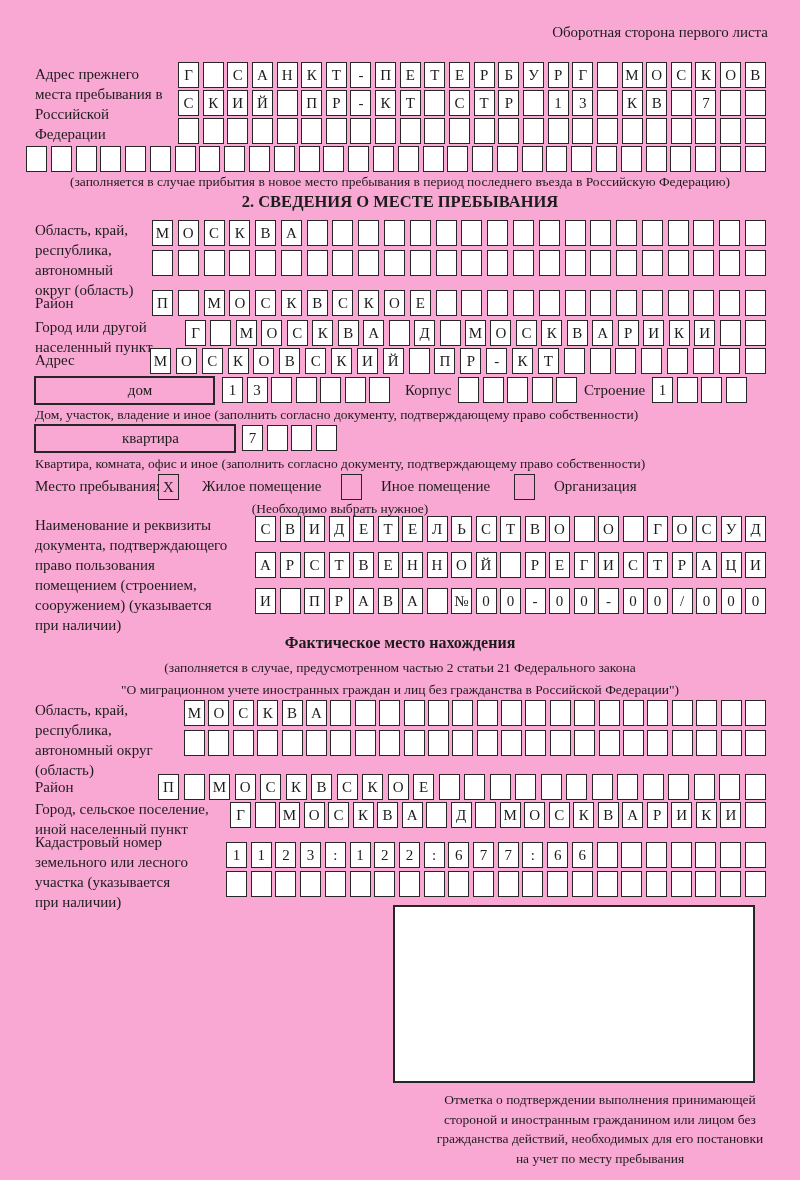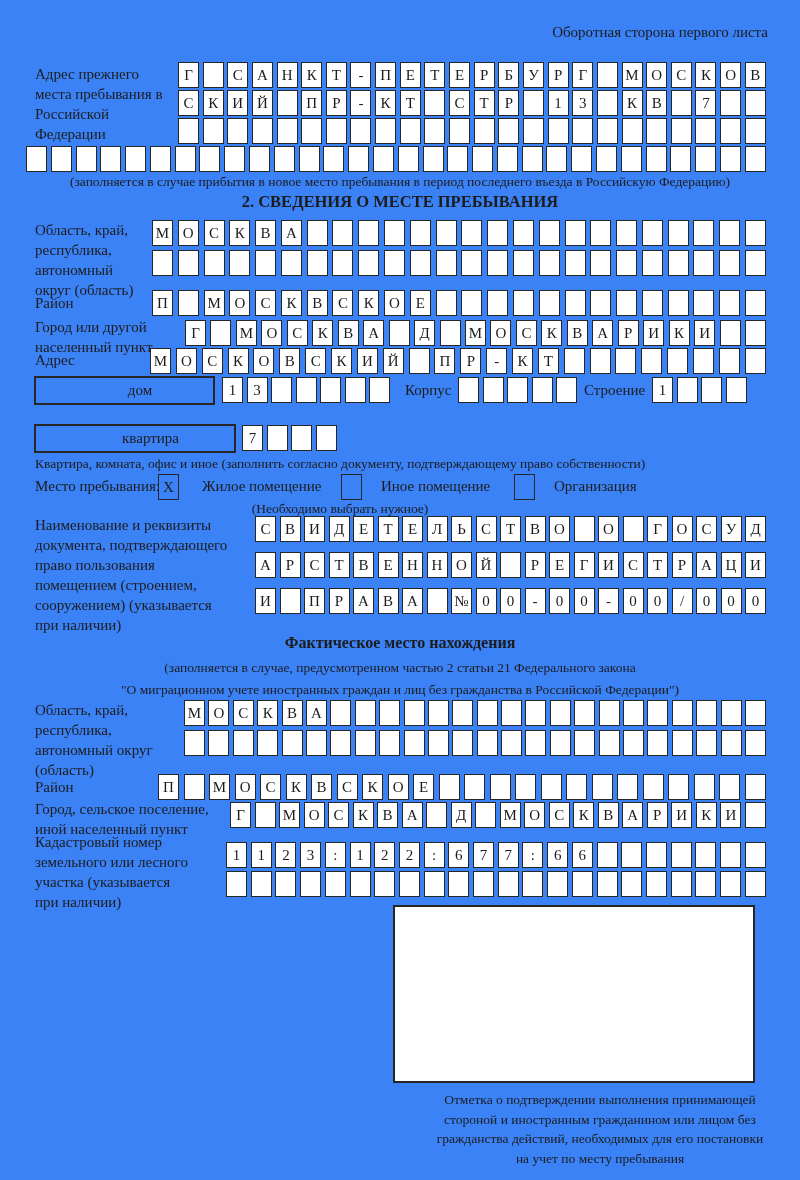--- a/index.html
+++ b/index.html
@@ -1,16 +1,16 @@
 <!DOCTYPE html>
 <html><head>
 <meta charset="utf-8">
 <style>
   html,body{margin:0;padding:0;background:#fff;}
-  .page{position:relative;width:800px;height:1180px;background:#3b82f6;overflow:hidden;
+  .page{position:relative;width:800px;height:1180px;background:#f9a8d4;overflow:hidden;
         font-family:"Liberation Serif","DejaVu Serif",serif;color:#1c1c1c;}
   .hdr{position:absolute;top:24px;right:32px;font-size:15px;}
   .lbl{position:absolute;font-size:15px;line-height:20px;}
   .note{position:absolute;font-size:13.5px;}
   .center{left:0;width:100%;text-align:center;}
   .sect-title{position:absolute;left:0;width:100%;text-align:center;
               font-size:16.5px;font-weight:bold;}
   .row{position:absolute;display:flex;justify-content:space-between;}
   .row-g{position:absolute;display:flex;gap:3.5px;}
   .cell{display:inline-flex;width:21px;height:26px;box-sizing:border-box;
@@ -301,20 +301,21 @@
       <span class="cell"></span>
       <span class="cell"></span>
     </div>
   <div class="lbl" style="left:584px;top:380px">Строение</div>
   <div class="row-g" style="left:652px;top:377px">
       <span class="cell">1</span>
       <span class="cell"></span>
       <span class="cell"></span>
       <span class="cell"></span>
     </div>
+  <div class="note" style="left:35px;top:407px">Дом, участок, владение и иное (заполнить согласно документу, подтверждающему право собственности)</div>
 
   <div class="fieldbox" style="left:34px;top:424px;width:202px">квартира</div>
   <div class="row-g" style="left:242px;top:425px">
       <span class="cell">7</span>
       <span class="cell"></span>
       <span class="cell"></span>
       <span class="cell"></span>
     </div>
   <div class="note" style="left:35px;top:456px">Квартира, комната, офис и иное (заполнить согласно документу, подтверждающему право собственности)</div>
 

